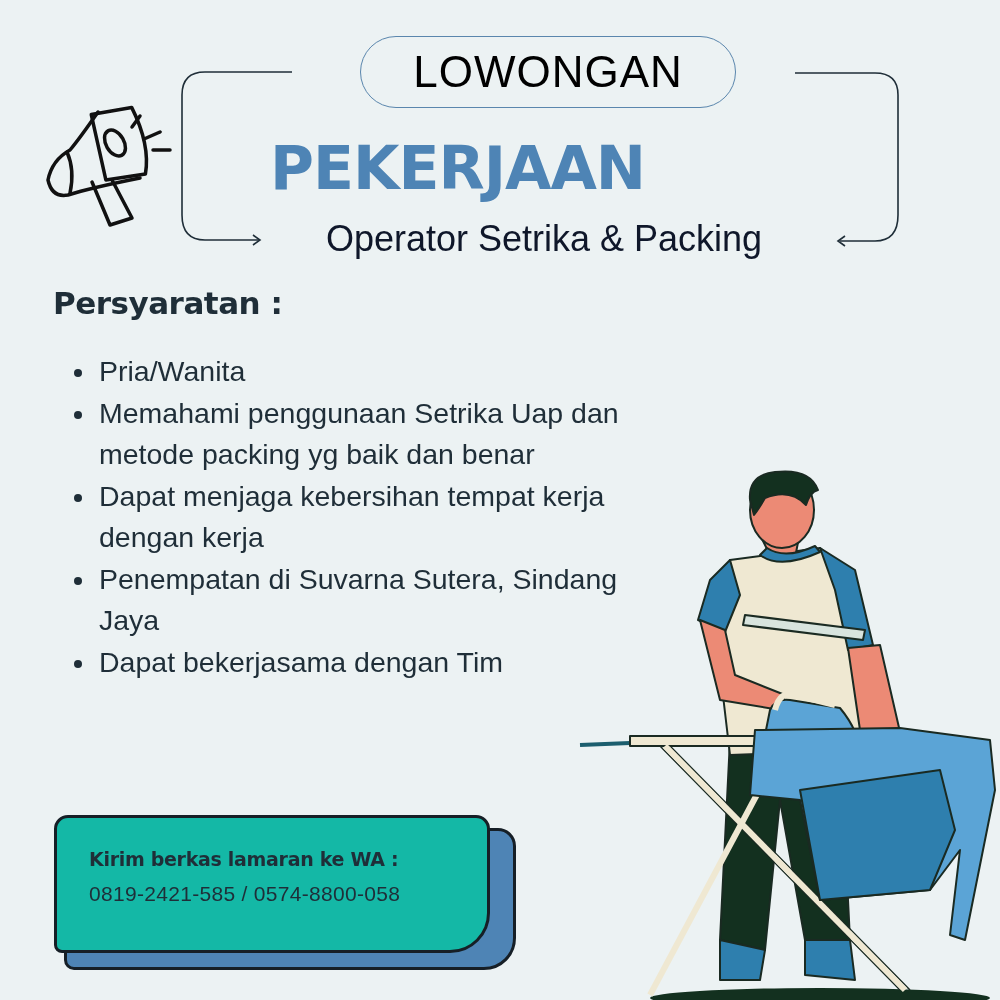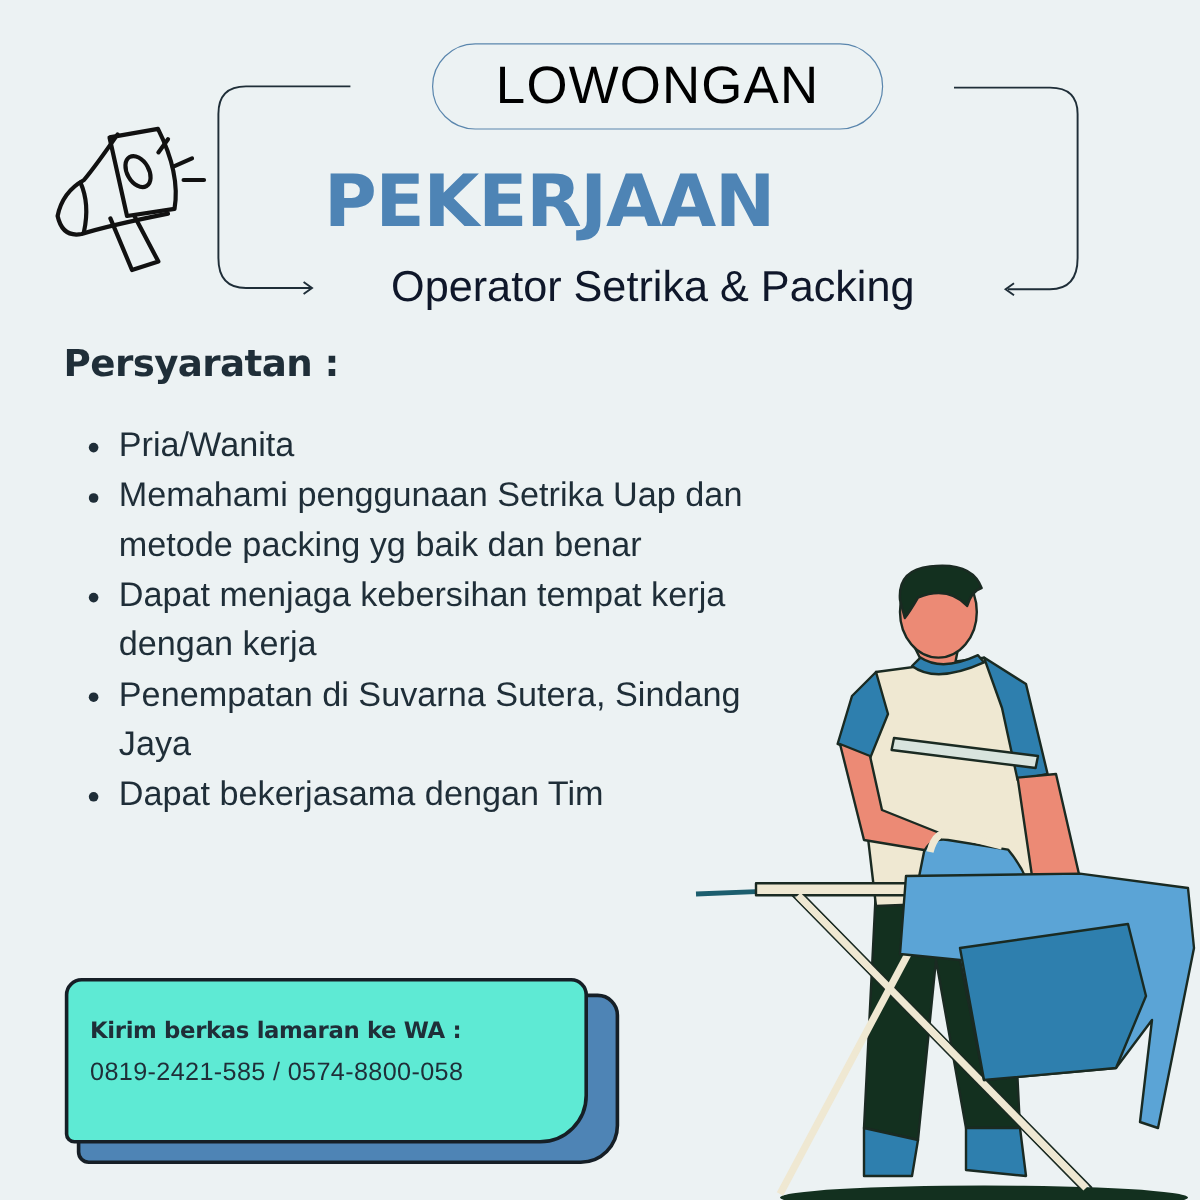--- a/index.html
+++ b/index.html
@@ -15,22 +15,22 @@
          font-family:"Liberation Sans",sans-serif; }
   .req-title { left:53px; top:285px; font-size:31px; font-weight:bold; color:#1f2e38;
                font-family:"DejaVu Sans",sans-serif; letter-spacing:-0.5px; }
   ul.req { left:50px; top:337px; width:620px; margin:14px; padding:0; list-style:none; }
   ul.req li { position:relative; padding-left:35px; font-size:28.5px; line-height:41.5px;
               font-family:"Liberation Sans",sans-serif; color:#1f2e38; }
   ul.req li::before { content:""; position:absolute; left:10px; top:18px; width:8px; height:8px;
                       border-radius:50%; background:#1f2e38; }
   .contact-shadow { left:64px; top:828px; width:452px; height:142px; background:#4e84b5;
                     border:3px solid #161f26; border-radius:18px 18px 32px 10px; box-sizing:border-box; }
-  .contact { left:54px; top:815px; width:436px; height:138px; background:#5eead4; border:3px solid #161f26;
-             border-radius:14px 14px 40px 8px; box-sizing:border-box; padding:30px 0 0 18px; }
+  .contact { left:54px; top:815px; width:436px; height:138px; background:#14b8a6; border:3px solid #161f26;
+             border-radius:14px 14px 40px 8px; box-sizing:border-box; padding:30px 0 0 32px; }
   .contact .lbl { font-size:19px; font-weight:bold; color:#1f2e38; font-family:"DejaVu Sans",sans-serif; letter-spacing:-0.3px; }
   .contact .phones { font-size:21px; color:#1f2e38; margin-top:12px; font-family:"Liberation Sans",sans-serif; letter-spacing:0.3px; }
 </style>
 </head>
 <body>
 
 <svg class="abs" style="left:40px;top:90px" width="140" height="145" viewBox="0 0 140 145">
   <g fill="none" stroke="#111" stroke-width="3.5" stroke-linecap="round" stroke-linejoin="round">
     <path d="M57 20 L98 20 Q110 60 100 88 L60 87 Z" transform="rotate(-10 80 55)"></path>
     <path d="M58 22 Q40 48 30 60 Q12 70 8 90 Q12 108 28 105 Q50 98 100 88"></path>

